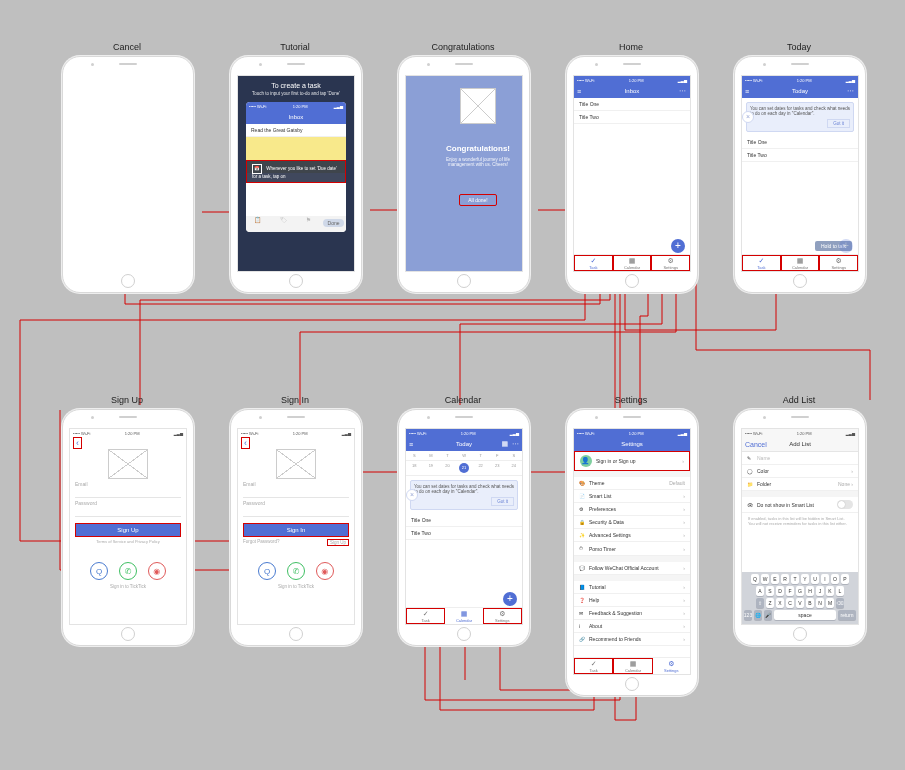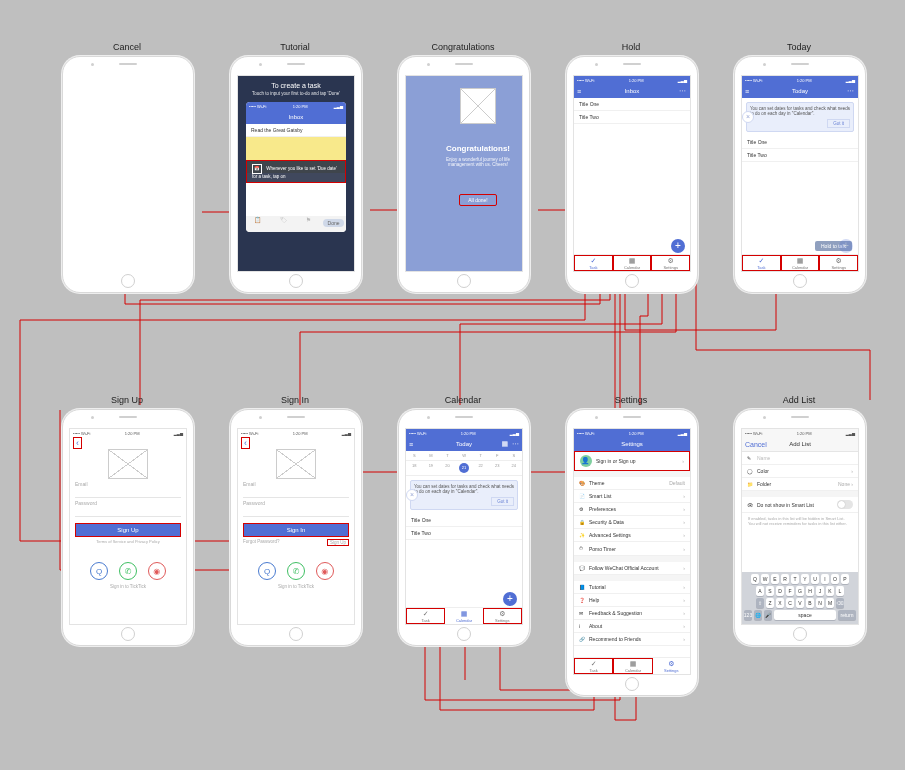--- a/index.html
+++ b/index.html
@@ -253,21 +253,21 @@
         <div style="font-size:8px; font-weight:600;">Congratulations!</div>
         <div style="font-size:4.5px; opacity:.9; padding:4px 12px;">Enjoy a wonderful journey of life management with us. Cheers!</div>
       </div>
       <div style="text-align:center; margin-top:22px;">
         <span class="btn-outline hot">All done!</span>
       </div>
     </div>
     <div class="home-btn"></div>
   </div>
 
-  <div class="title" style="left:566px; top:42px;">Hold</div>
+  <div class="title" style="left:566px; top:42px;">Home</div>
   <div class="phone" style="left:566px; top:56px;">
     <div class="cam"></div>
       <div class="speaker"></div>
     <div class="screen">
       <div class="statusbar">
           <span>••••• Wi-Fi</span>
           <span>1:20 PM</span>
           <span>▂▃▅</span>
         </div>
       <div class="navbar">

